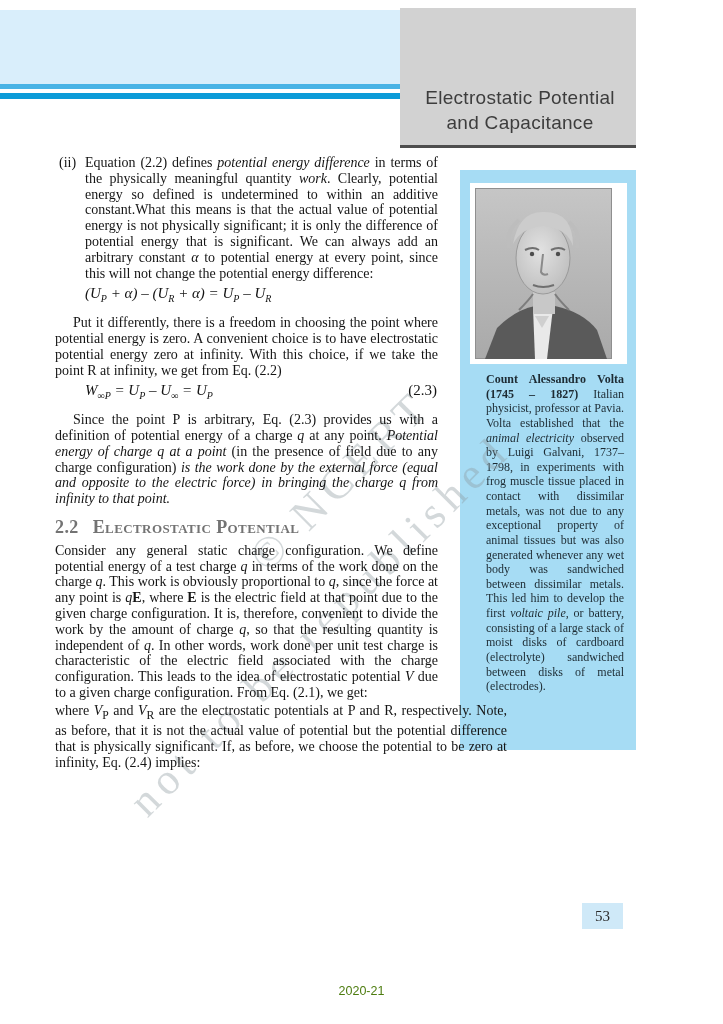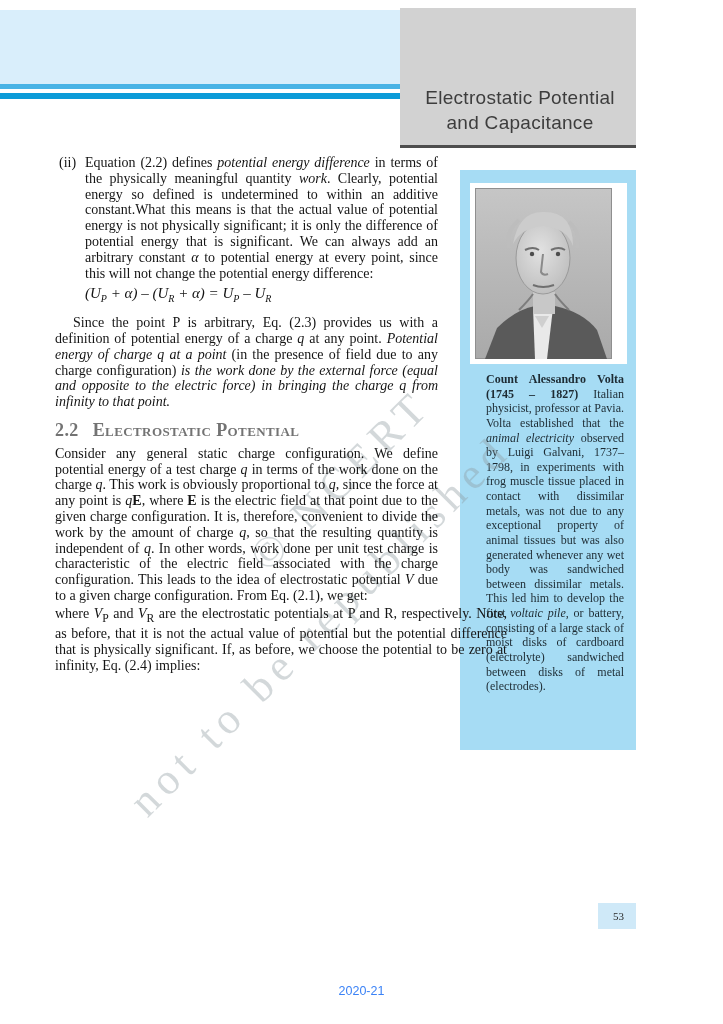--- a/index.html
+++ b/index.html
@@ -69,24 +69,24 @@
   .sidebar-caption{padding:0 13px 10px 26px;font-size:12px;line-height:1.22;text-align:justify;
                    color:#1d2b33;}
 
   
   .vbar{position:absolute;left:643px;top:163px;width:26px;height:590px;background:#189cd8;z-index:2;}
   .vbar-text{position:absolute;bottom:9px;left:50%;transform:translateX(-50%);
              writing-mode:vertical-rl;white-space:nowrap;color:#ffffff;
              font-family:"DejaVu Serif", serif;font-size:12.5px;letter-spacing:1.6px;}
 
   
-  .pagenum-box{position:absolute;left:598px;top:903px;width:41px;height:26px;background:#cfe9f8;
-               display:flex;align-items:center;justify-content:center;font-size:11px;color:#2a2a2a;z-index:2;}
+  .pagenum-box{position:absolute;left:582px;top:903px;width:41px;height:26px;background:#cfe9f8;
+               display:flex;align-items:center;justify-content:center;font-size:15px;color:#2a2a2a;z-index:2;}
   .footer{position:absolute;left:0;top:984px;width:723px;text-align:center;
-          font-family:"Liberation Sans", sans-serif;font-size:12.5px;color:#3b82f6;}
+          font-family:"Liberation Sans", sans-serif;font-size:12.5px;color:#4d7c0f;}
 </style>
 </head>
 <body>
 
 <div class="page">
 
   <div class="band"></div>
   <div class="band-mid"></div>
   <div class="band-dark"></div>
 
@@ -107,21 +107,26 @@
 
   <div class="text-flow">
 
     <div class="para narrow hang">
       <span class="item-label">(ii)</span>
       <span>Equation (2.2) defines <i>potential energy difference</i> in terms of the physically meaningful quantity <i>work</i>. Clearly, potential energy so defined is undetermined to within an additive constant.What this means is that the actual value of potential energy is not physically significant; it is only the difference of potential energy that is significant. We can always add an arbitrary constant <i>α</i> to potential energy at every point, since this will not change the potential energy difference:</span>
     </div>
 
     <div class="equation">(U<sub>P</sub> + α) – (U<sub>R</sub> + α) = U<sub>P</sub> – U<sub>R</sub></div>
 
+    <div class="para narrow indent">Put it differently, there is a freedom in choosing the point where potential energy is zero. A convenient choice is to have electrostatic potential energy zero at infinity. With this choice, if we take the point R at infinity, we get from Eq. (2.2)</div>
 
+    <div class="equation eq23">
+      <span>W<sub>∞P</sub> = U<sub>P</sub> – U<sub>∞</sub> = U<sub>P</sub></span>
+      <span class="eqnum">(2.3)</span>
+    </div>
 
     <div class="para narrow indent">Since the point P is arbitrary, Eq. (2.3) provides us with a definition of potential energy of a charge <i>q</i> at any point. <i>Potential energy of charge q at a point</i> (in the presence of field due to any charge configuration) <i>is the work done by the external force (equal and opposite to the electric force) in bringing the charge q from infinity to that point.</i></div>
 
     <div class="section-heading">
       <span class="sec-num">2.2</span><span class="sec-title">Electrostatic Potential</span>
     </div>
 
     <div class="para narrow">Consider any general static charge configuration. We define potential energy of a test charge <i>q</i> in terms of the work done on the charge <i>q</i>. This work is obviously proportional to <i>q</i>, since the force at any point is <i>q<b></b></i><b>E</b>, where <b>E</b> is the electric field at that point due to the given charge configuration. It is, therefore, convenient to divide the work by the amount of charge <i>q</i>, so that the resulting quantity is independent of <i>q</i>. In other words, work done per unit test charge is characteristic of the electric field associated with the charge configuration. This leads to the idea of electrostatic potential <i>V</i> due to a given charge configuration. From Eq. (2.1), we get:</div>
 
 

